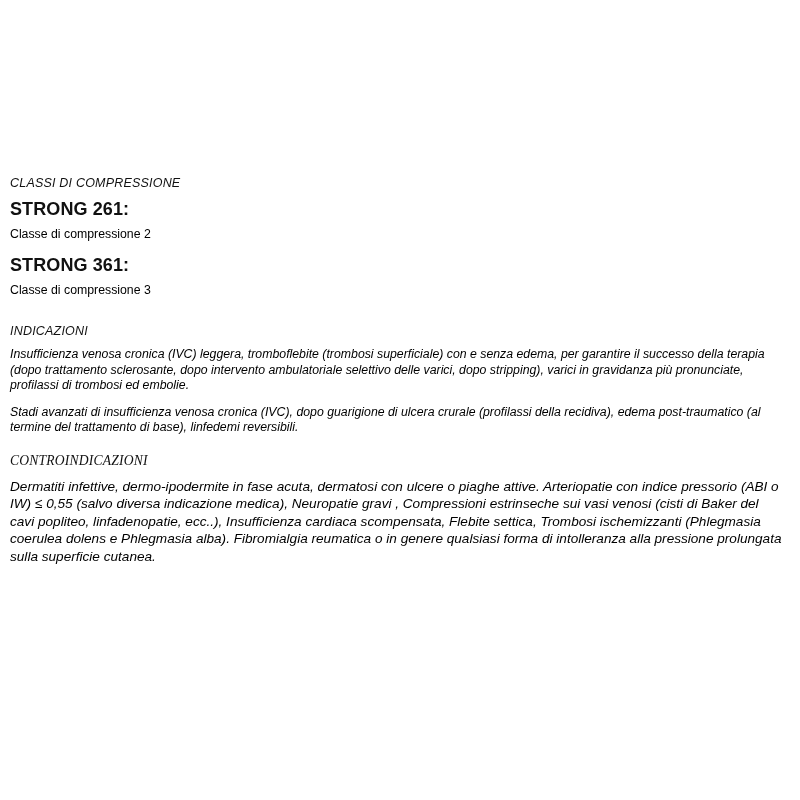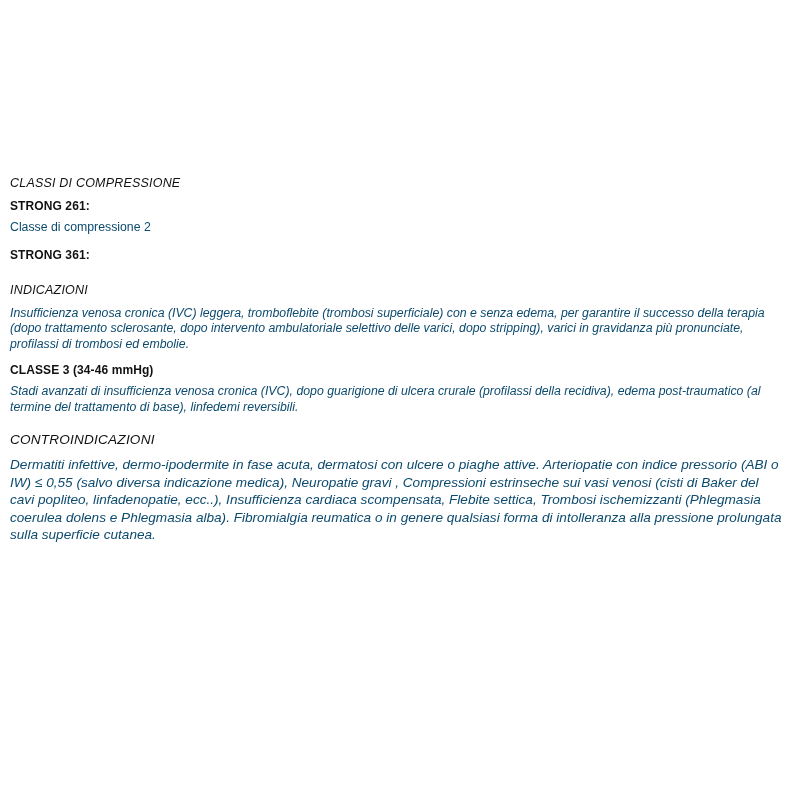--- a/index.html
+++ b/index.html
@@ -27,70 +27,71 @@
   .section-heading {
     font-style: italic;
     font-size: 12.5px;
     letter-spacing: 0.2px;
     color: #111;
     margin: 0 0 9px 0;
     font-weight: 400;
   }
   .sub-heading {
     font-weight: bold;
-    font-size: 12px;
+    font-size: 18px;
     margin: 0 0 7px 0;
     color: #111;
     letter-spacing: 0.1px;
   }
   .body-text {
     font-size: 12.3px;
     line-height: 15.5px;
     margin: 0 0 9px 0;
-    color: #0c4a6e;
+    color: #000000;
   }
   .gap-sm { height: 6px; }
   .gap-md { height: 14px; }
 
   .block-compression .body-text { margin-bottom: 12px; }
   .block-indicazioni .sub-heading { margin-top: 2px; }
   .block-indicazioni .body-text { margin-bottom: 11px; font-style: italic; }
 
   .big-text {
     font-size: 13.6px;
     line-height: 17.5px;
     font-style: italic;
   }
   .big-heading {
     font-size: 13.6px;
+    font-family: Liberation Serif, serif;
   }
   .tight { margin-bottom: 4px; }
 </style>
 </head>
 <body>
 
 <div class="page">
 
   <div class="section block-compression">
     <div class="section-heading">CLASSI DI COMPRESSIONE</div>
 
     <div class="sub-heading">STRONG 261:</div>
     <div class="body-text">Classe di compressione 2</div>
 
     <div class="sub-heading">STRONG 361:</div>
+    <div class="body-text">Classe di compressione 3</div>
   </div>
 
   <div class="gap-md"></div>
 
   <div class="section block-indicazioni">
     <div class="section-heading">INDICAZIONI</div>
 
     <div class="body-text">Insufficienza venosa cronica (IVC) leggera, tromboflebite (trombosi superficiale) con e senza edema, per garantire il successo della terapia (dopo trattamento sclerosante, dopo intervento ambulatoriale selettivo delle varici, dopo stripping), varici in gravidanza più pronunciate, profilassi di trombosi ed embolie.</div>
 
-    <div class="sub-heading">CLASSE 3 (34-46 mmHg)</div>
     <div class="body-text">Stadi avanzati di insufficienza venosa cronica (IVC), dopo guarigione di ulcera crurale (profilassi della recidiva), edema post-traumatico (al termine del trattamento di base), linfedemi reversibili.</div>
   </div>
 
   <div class="gap-sm"></div>
 
   <div class="section block-controindicazioni">
     <div class="section-heading big-heading">CONTROINDICAZIONI</div>
 
     <div class="body-text big-text">Dermatiti infettive, dermo-ipodermite in fase acuta, dermatosi con ulcere o piaghe attive. Arteriopatie con indice pressorio (ABI o IW) ≤ 0,55 (salvo diversa indicazione medica), Neuropatie gravi , Compressioni estrinseche sui vasi venosi (cisti di Baker del cavi popliteo, linfadenopatie, ecc..), Insufficienza cardiaca scompensata, Flebite settica, Trombosi ischemizzanti (Phlegmasia coerulea dolens e Phlegmasia alba). Fibromialgia reumatica o in genere qualsiasi forma di intolleranza alla pressione prolungata sulla superficie cutanea.</div>
 

